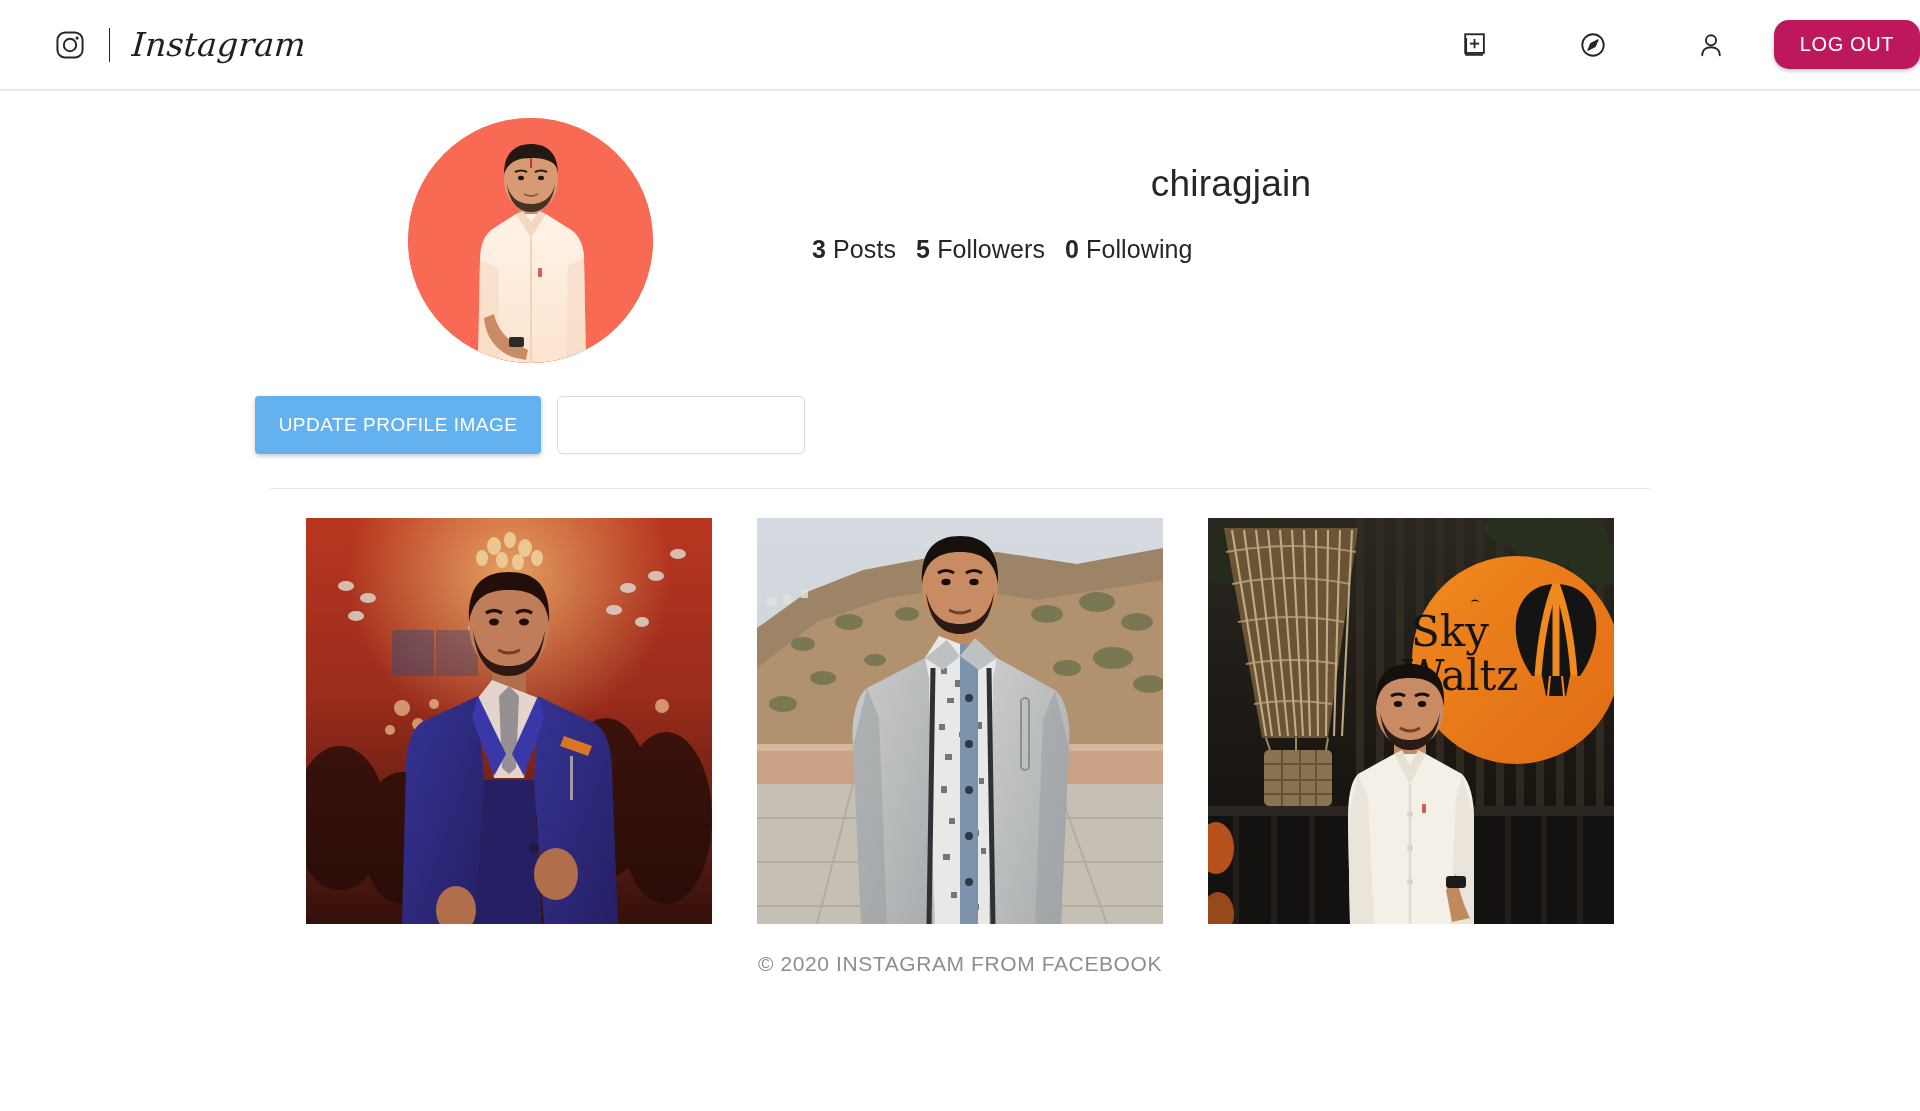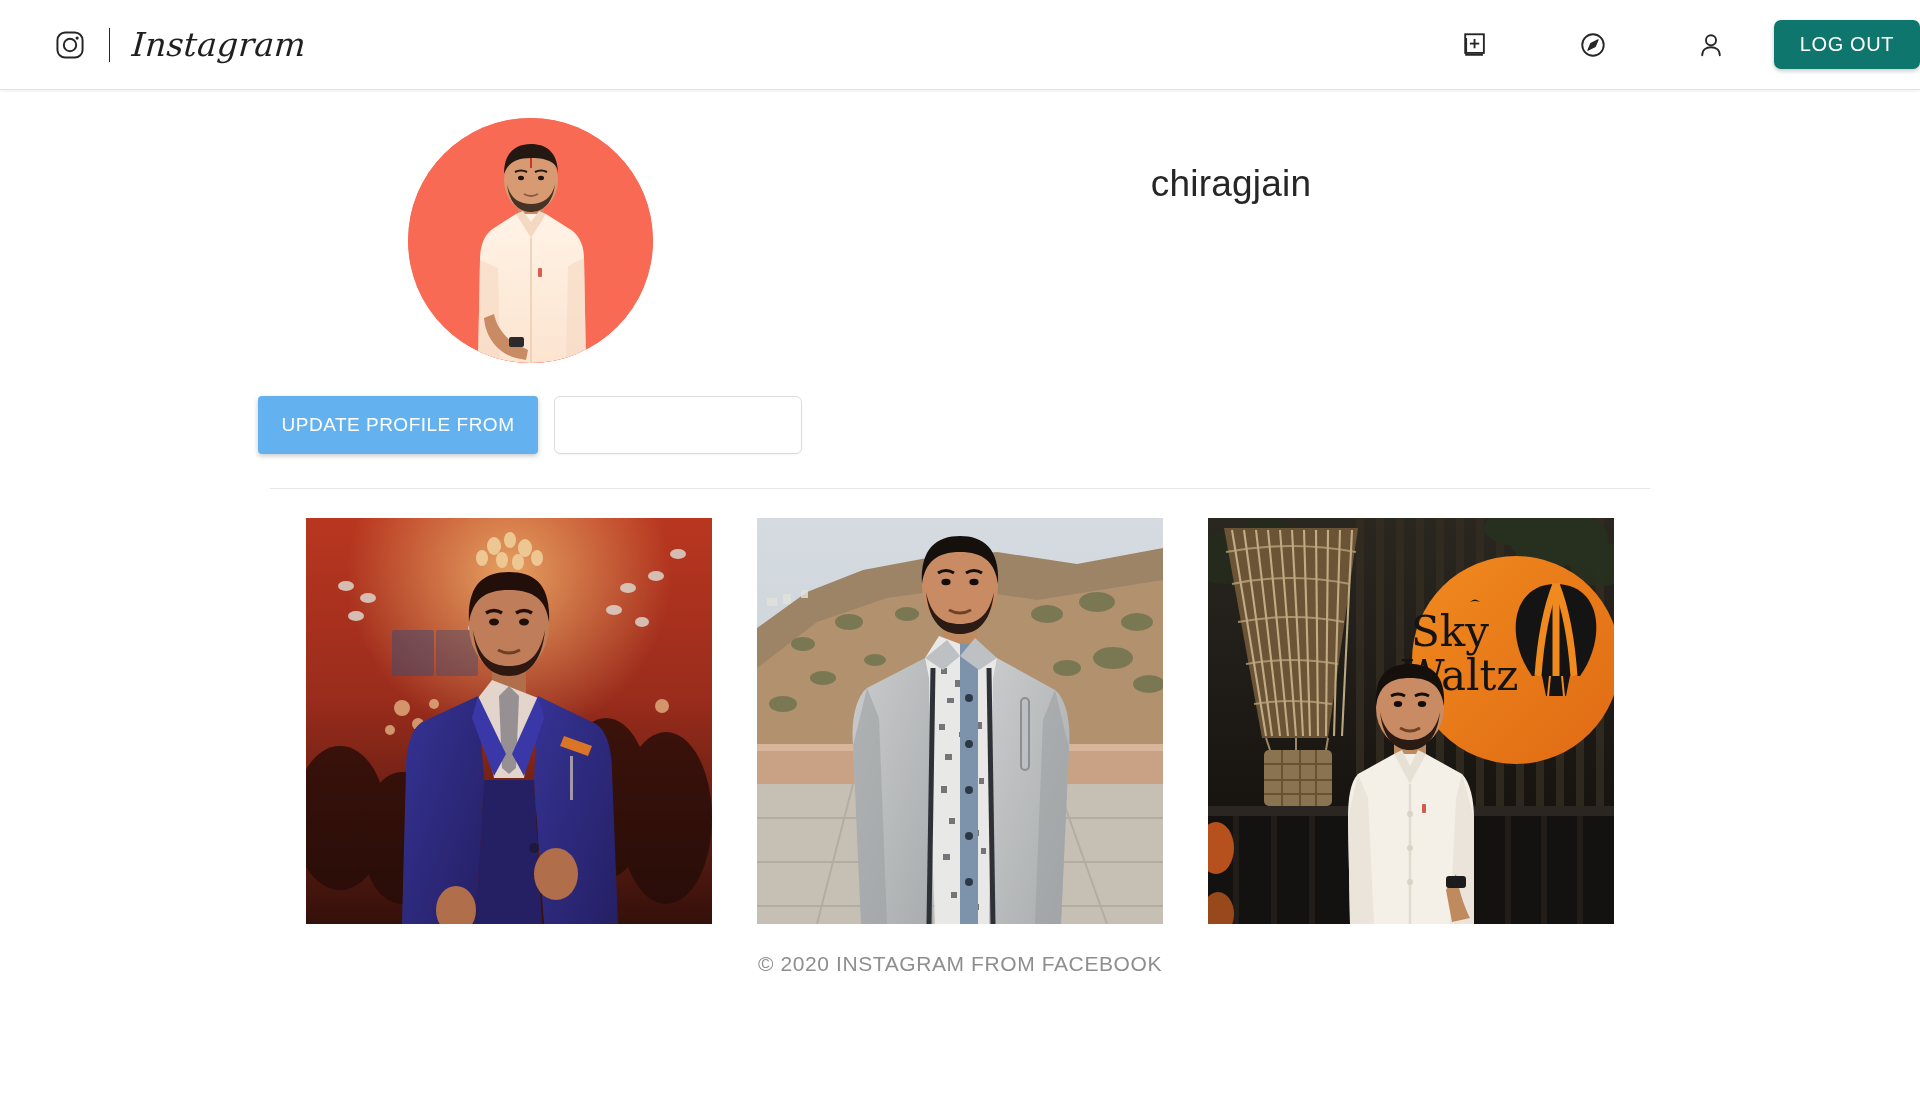--- a/index.html
+++ b/index.html
@@ -64,30 +64,30 @@
     display: flex;
     align-items: center;
     justify-content: center;
     cursor: pointer;
   }
   .nav-icon svg { display: block; }
   .nav-gap-a { width: 56px; }
   .nav-gap-b { width: 44px; }
 
   .logout-btn {
-    background: #0f766e;
+    background: #be185d;
     color: #ffffff;
     border: none;
     font-family: "Liberation Sans", sans-serif;
     font-size: 20px;
     letter-spacing: 0.6px;
     padding: 13px 26px;
     margin-left: 26px;
     margin-right: 0px;
-    border-radius: 7px;
+    border-radius: 15px;
     cursor: pointer;
     box-shadow: 0 2px 4px rgba(0,0,0,0.22);
     white-space: nowrap;
   }
 
   
   .page {
     width: 1380px;
     margin: 0 auto;
     padding-top: 26px;
@@ -322,28 +322,42 @@
             <path d="M127 54 Q133 51 139 54" stroke="#241812" stroke-width="2.2" fill="none"></path>
 
             <path d="M122 40 L124 40 L124 50 L122 50 Z" fill="#C0392B"></path>
 
             <path d="M116 76 Q123 80 130 76" stroke="#8A5A43" stroke-width="2" fill="none"></path>
           </g>
         </svg>
       </div>
 
       <div class="profile-actions">
-        <button class="update-btn">UPDATE PROFILE FROM</button>
+        <button class="update-btn">UPDATE PROFILE IMAGE</button>
         <input class="file-input" type="text" placeholder="" style="">
       </div>
     </div>
 
     <div class="profile-right">
       <h1 class="username">chiragjain</h1>
 
+      <div class="stats">
+        <span class="stat">
+          <b>3</b>
+          <span>Posts</span>
+        </span>
+        <span class="stat">
+          <b>5</b>
+          <span>Followers</span>
+        </span>
+        <span class="stat">
+          <b>0</b>
+          <span>Following</span>
+        </span>
+      </div>
     </div>
   </div>
 
   <hr class="grid-divider">
 
   <div class="posts-grid">
 
     <div class="post-tile">
       <svg viewBox="0 0 406 406">
         <defs>

